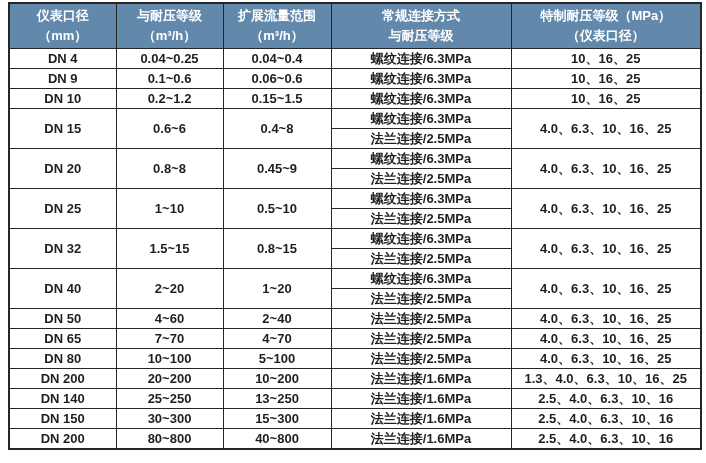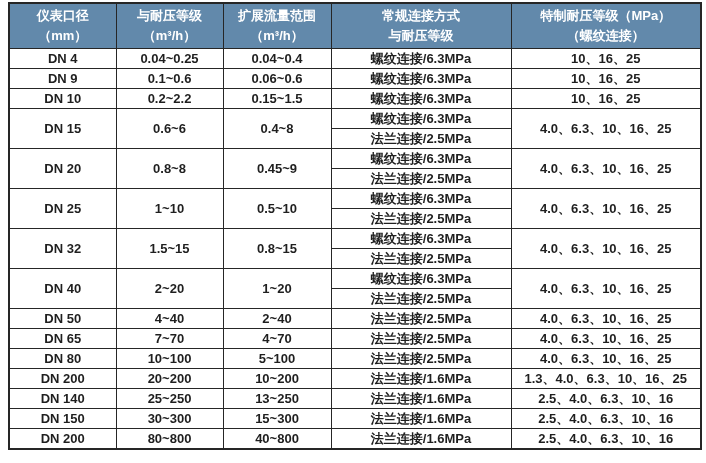--- a/index.html
+++ b/index.html
@@ -83,42 +83,42 @@
         <th>
           <div class="hline">扩展流量范围</div>
           <div class="hline">（m³/h）</div>
         </th>
         <th>
           <div class="hline">常规连接方式</div>
           <div class="hline">与耐压等级</div>
         </th>
         <th>
           <div class="hline">特制耐压等级（MPa）</div>
-          <div class="hline">（螺纹连接）</div>
+          <div class="hline">（仪表口径）</div>
         </th>
       </tr>
     </thead>
     <tbody>
         <tr>
           <td>DN 4</td>
           <td>0.04~0.25</td>
           <td>0.04~0.4</td>
           <td>螺纹连接/6.3MPa</td>
           <td>10、16、25</td>
         </tr>
         <tr>
           <td>DN 9</td>
           <td>0.1~0.6</td>
           <td>0.06~0.6</td>
           <td>螺纹连接/6.3MPa</td>
           <td>10、16、25</td>
         </tr>
         <tr>
           <td>DN 10</td>
-          <td>0.2~2.2</td>
+          <td>0.2~1.2</td>
           <td>0.15~1.5</td>
           <td>螺纹连接/6.3MPa</td>
           <td>10、16、25</td>
         </tr>
         <tr>
           <td rowspan="2">DN 15</td>
           <td rowspan="2">0.6~6</td>
           <td rowspan="2">0.4~8</td>
           <td>螺纹连接/6.3MPa</td>
           <td rowspan="2">4.0、6.3、10、16、25</td>
@@ -161,21 +161,21 @@
           <td rowspan="2">2~20</td>
           <td rowspan="2">1~20</td>
           <td>螺纹连接/6.3MPa</td>
           <td rowspan="2">4.0、6.3、10、16、25</td>
         </tr>
         <tr>
           <td>法兰连接/2.5MPa</td>
         </tr>
         <tr>
           <td>DN 50</td>
-          <td>4~40</td>
+          <td>4~60</td>
           <td>2~40</td>
           <td>法兰连接/2.5MPa</td>
           <td>4.0、6.3、10、16、25</td>
         </tr>
         <tr>
           <td>DN 65</td>
           <td>7~70</td>
           <td>4~70</td>
           <td>法兰连接/2.5MPa</td>
           <td>4.0、6.3、10、16、25</td>

